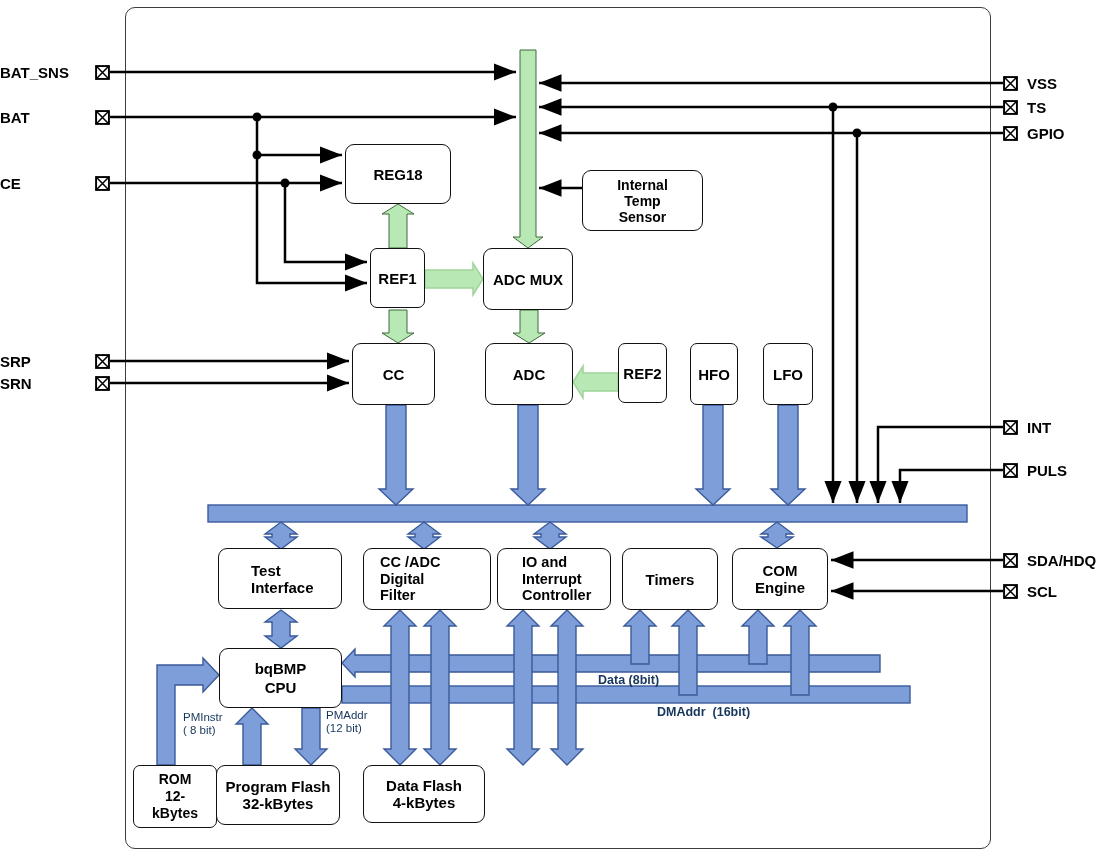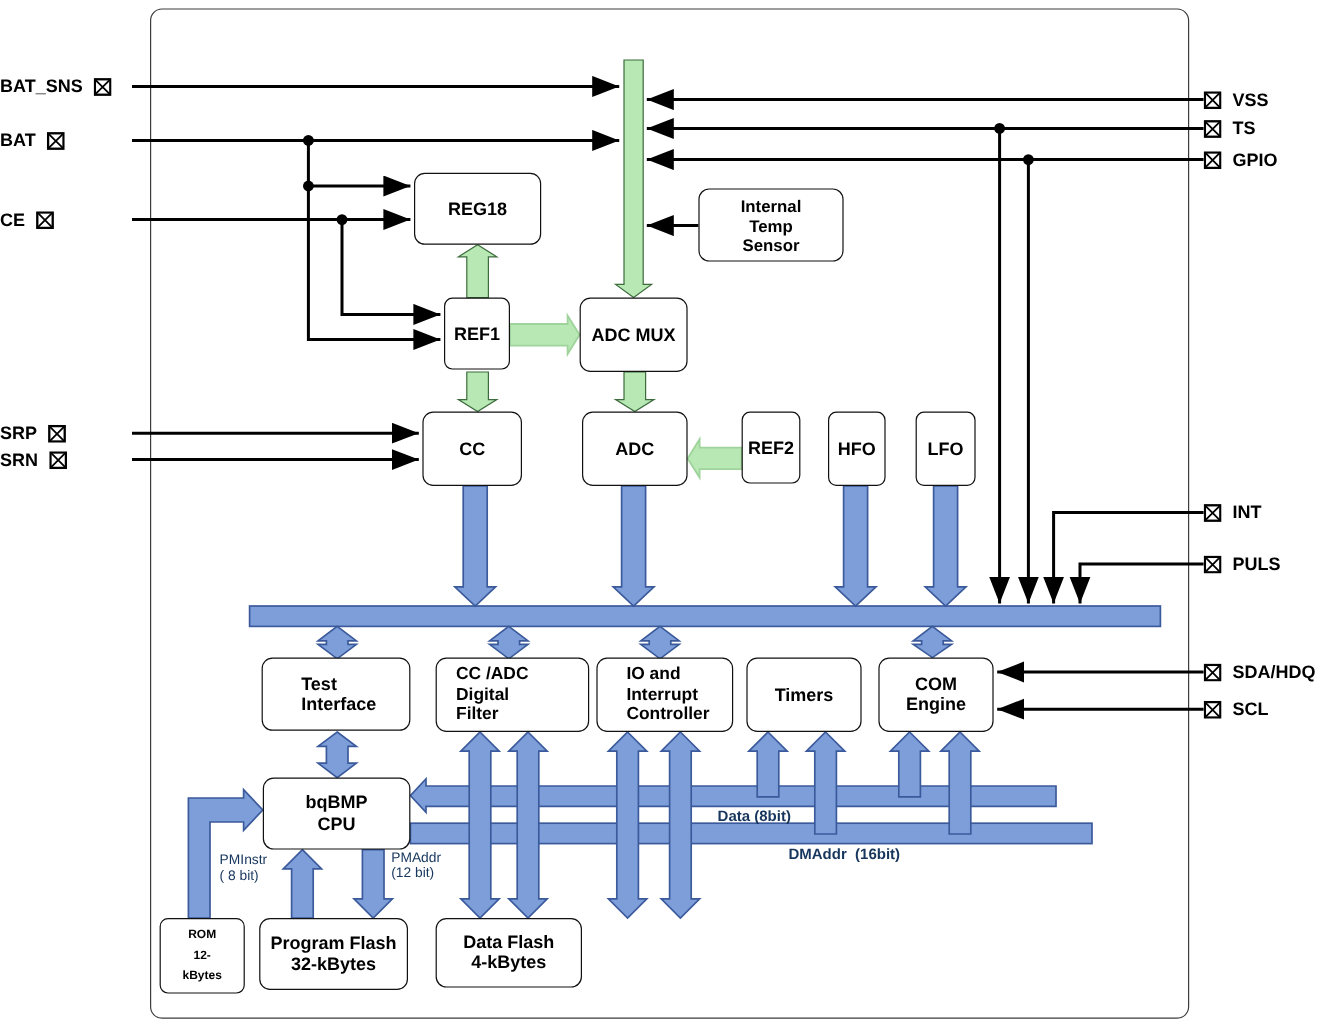--- a/index.html
+++ b/index.html
@@ -16,21 +16,21 @@
   .box{position:absolute;background:#fff;border:1.6px solid #111;border-radius:9px;
        display:flex;align-items:center;justify-content:center;text-align:center;
        font-weight:bold;font-size:15px;line-height:17px;color:#000;white-space:pre-line;
        box-sizing:border-box;z-index:3;}
   .box.left{justify-content:flex-start;text-align:left;}
   .busLabel{position:absolute;font-weight:bold;font-size:12.5px;color:#17365d;
             white-space:pre;z-index:4;line-height:14px;margin-top:17px;}
   .pmLabel{position:absolute;font-weight:normal;font-size:11.5px;color:#17365d;
            white-space:pre-line;z-index:4;line-height:13px;}
   .pin{position:absolute;display:flex;align-items:center;gap:9px;height:16px;z-index:4;}
-  .pinL{left:0;width:110px;justify-content:flex-start;}
+  .pinL{left:0;width:110px;justify-content:space-between;}
   .pinR{left:1003px;}
   .pinlabel{font-weight:bold;font-size:15px;color:#000;}
   .pinicon{width:15px;height:15px;display:inline-block;}
   .pinicon svg{display:block;}
   .pinicon rect{fill:#fff;stroke:#000;stroke-width:1.8;}
   .pinicon path{stroke:#000;stroke-width:1.4;fill:none;}
 </style>
 </head>
 <body>
 
@@ -107,21 +107,21 @@
       <path d="M1003 591 H831" marker-end="url(#ah)"></path>
       <circle cx="257" cy="117" r="4.5"></circle>
       <circle cx="257" cy="155" r="4.5"></circle>
       <circle cx="285" cy="183" r="4.5"></circle>
       <circle cx="833" cy="107" r="4.5"></circle>
       <circle cx="857" cy="133" r="4.5"></circle>
     </g>
   </svg>
 
   <div class="box" style="left:345px;top:144px;width:106px;height:60px">REG18</div>
-  <div class="box" style="left:582px;top:157px;width:121px;height:61px;font-size:14px;line-height:16px">Internal
+  <div class="box" style="left:582px;top:170px;width:121px;height:61px;font-size:14px;line-height:16px">Internal
 Temp
 Sensor</div>
   <div class="box" style="left:370px;top:248px;width:55px;height:60px;border-radius:7px">REF1</div>
   <div class="box" style="left:483px;top:248px;width:90px;height:62px">ADC MUX</div>
   <div class="box" style="left:485px;top:343px;width:88px;height:62px">ADC</div>
   <div class="box" style="left:352px;top:343px;width:83px;height:62px">CC</div>
   <div class="box" style="left:618px;top:343px;width:49px;height:60px;border-radius:7px">REF2</div>
   <div class="box" style="left:690px;top:343px;width:48px;height:62px;border-radius:7px">HFO</div>
   <div class="box" style="left:763px;top:343px;width:50px;height:62px;border-radius:7px">LFO</div>
 
@@ -133,21 +133,21 @@
   <div class="box left" style="left:497px;top:548px;width:114px;height:62px;padding-left:24px;font-size:14.5px;line-height:16.5px">IO and
 Interrupt
 Controller</div>
   <div class="box" style="left:622px;top:548px;width:96px;height:62px">Timers</div>
   <div class="box" style="left:732px;top:548px;width:96px;height:62px">COM
 Engine</div>
 
   <div class="box" style="left:219px;top:648px;width:123px;height:60px;line-height:19px">bqBMP
 CPU</div>
 
-  <div class="box" style="left:133px;top:765px;width:71px;height:63px;font-size:10px;line-height:17px;border-radius:7px">ROM
+  <div class="box" style="left:133px;top:765px;width:84px;height:63px;font-size:14px;line-height:17px;border-radius:7px">ROM
 12-
 kBytes</div>
   <div class="box" style="left:216px;top:765px;width:124px;height:60px">Program Flash
 32-kBytes</div>
   <div class="box" style="left:363px;top:765px;width:122px;height:58px">Data Flash
 4-kBytes</div>
 
   <div class="busLabel" style="left:598px;top:656px">Data (8bit)</div>
   <div class="busLabel" style="left:657px;top:688px">DMAddr  (16bit)</div>
   <div class="pmLabel" style="left:183px;top:711px">PMInstr

